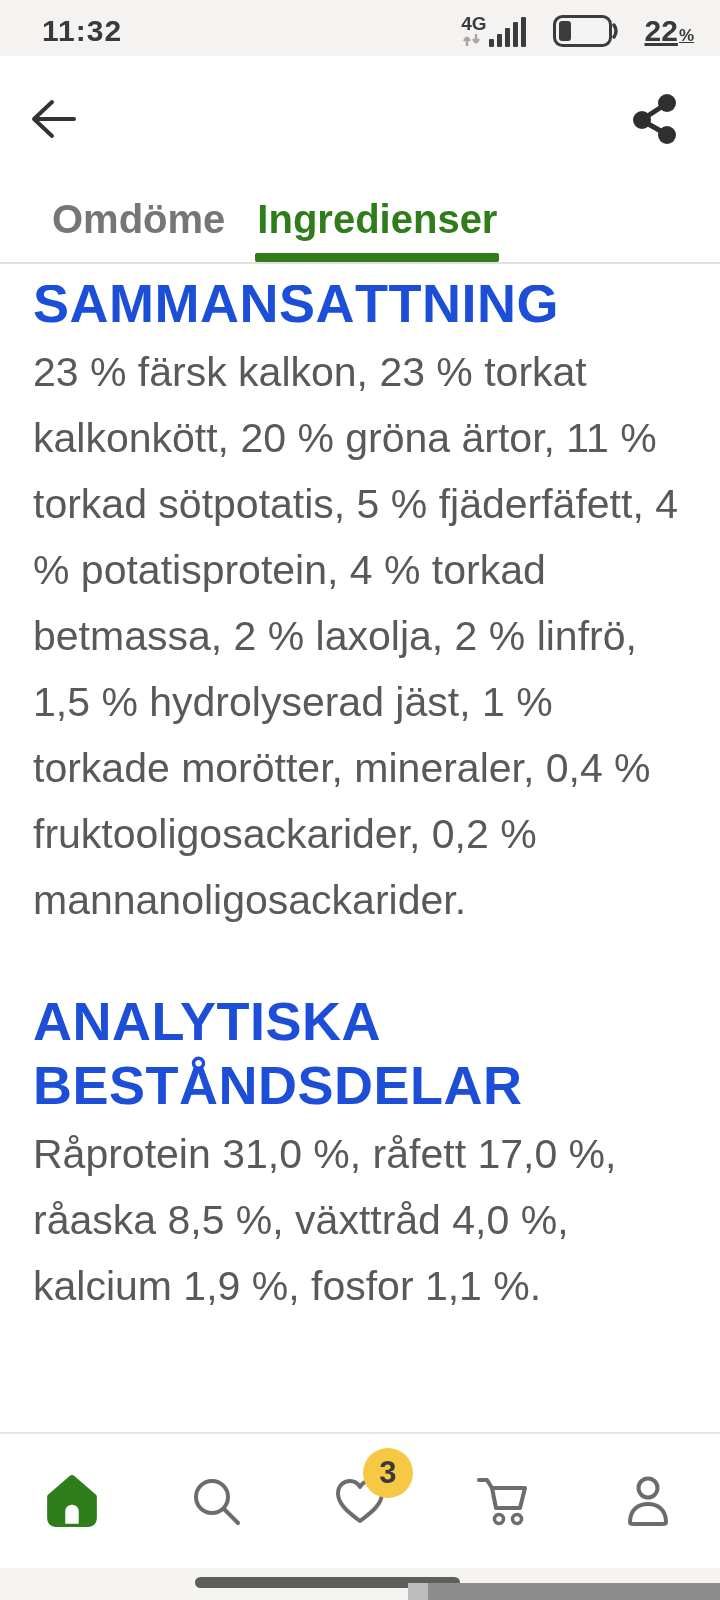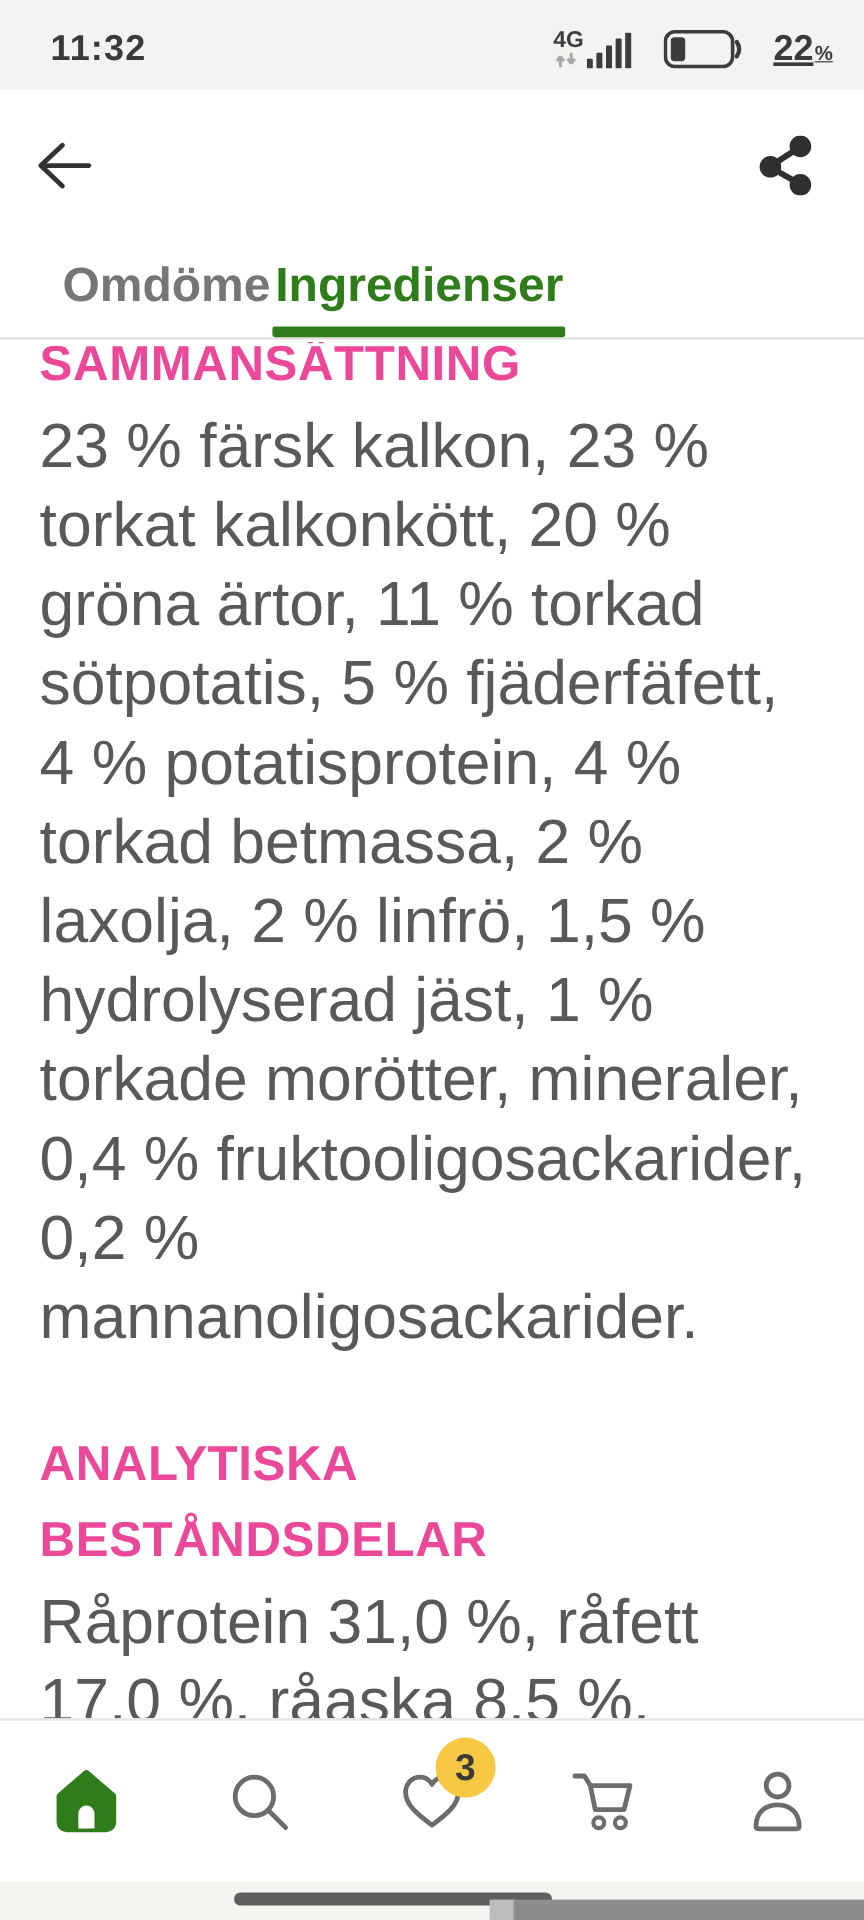--- a/index.html
+++ b/index.html
@@ -5,21 +5,21 @@
   * { box-sizing: border-box; margin: 0; padding: 0; }
   html, body { width: 720px; height: 1600px; overflow: hidden; }
   body {
     font-family: "Liberation Sans", "DejaVu Sans", sans-serif;
     background: #ffffff;
     position: relative;
   }
 
   
   .status-bar {
-    height: 75px;
+    height: 56px;
     background: #f4f3f1;
     display: flex;
     align-items: center;
     justify-content: space-between;
     padding: 6px 26px 0 42px;
   }
   .status-time {
     font-size: 30px;
     font-weight: 700;
     color: #3a3a3a;
@@ -48,20 +48,21 @@
     padding: 0 42px 0 28px;
   }
   .icon-btn { background: none; border: none; cursor: pointer; display: flex; align-items: center; }
 
   
   .tabs {
     height: 83px;
     background: #ffffff;
     display: flex;
     align-items: flex-end;
+    gap: 28px;
     padding: 0 0 0 50px;
     border-bottom: 2px solid #e3e1dd;
     position: relative;
   }
   .tab {
     font-size: 40px;
     font-weight: 600;
     color: #767676;
     background: none;
     border: none;
@@ -86,30 +87,30 @@
     position: absolute;
     top: 285px;
     left: 0;
     right: 0;
     bottom: 168px;
     background: #ffffff;
     overflow: hidden;
     padding: 0 30px 0 33px;
   }
   .section-heading {
-    font-size: 41px;
+    font-size: 54px;
     font-weight: 700;
-    color: #ec4899;
+    color: #1d4ed8;
     line-height: 64px;
     letter-spacing: 0.5px;
   }
   .section-heading.clipped { margin-top: -14px; }
   .section-heading.two-line { max-width: 500px; margin-top: 56px; }
   .body-text {
-    font-size: 52px;
+    font-size: 41px;
     font-weight: 400;
     color: #595959;
     line-height: 66px;
     max-width: 652px;
     margin-top: 4px;
   }
 
   
   .bottom-nav {
     position: absolute;

